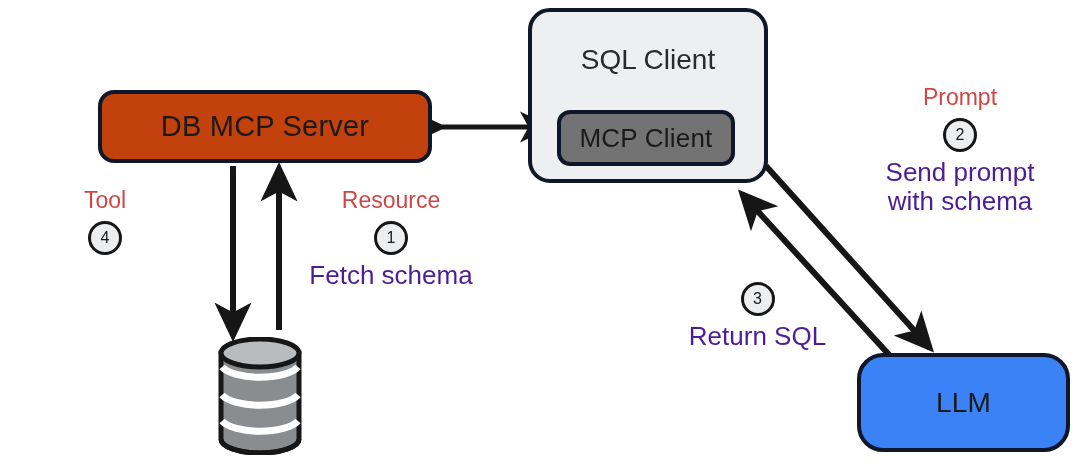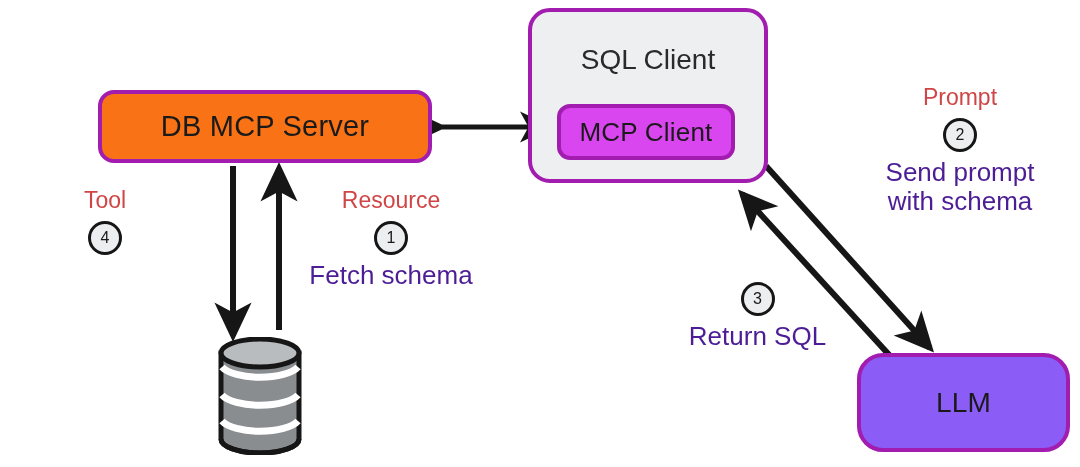--- a/index.html
+++ b/index.html
@@ -22,32 +22,32 @@
     width: 1080px;
     height: 467px;
     pointer-events: none;
   }
   .node {
     position: absolute;
     box-sizing: border-box;
     display: flex;
     align-items: center;
     justify-content: center;
-    border: 4px solid #a21caf;
+    border: 4px solid #0f172a;
   }
   .node-label {
     color: #1a1a1a;
     white-space: nowrap;
     letter-spacing: 0.2px;
   }
 
   
   #db-mcp-server {
     left: 98px; top: 90px; width: 334px; height: 73px;
-    background: #f97316;
+    background: #c2410c;
     border-radius: 16px;
   }
   #db-mcp-server .node-label { font-size: 29px; }
 
   
   #sql-client {
     left: 528px; top: 8px; width: 240px; height: 175px;
     background: #edeff1;
     border-radius: 22px;
     display: block;
@@ -55,31 +55,31 @@
   #sql-client-title {
     position: absolute;
     left: 0; right: 0; top: 32px;
     text-align: center;
     font-size: 28px;
     color: #2a2a2a;
   }
 
   
   #mcp-client {
-    left: 557px; top: 104px; width: 178px; height: 56px;
-    background: #d946ef;
+    left: 557px; top: 110px; width: 178px; height: 56px;
+    background: #737373;
     border-radius: 13px;
     border-width: 4px;
   }
   #mcp-client .node-label { font-size: 26px; }
 
   
   #llm {
     left: 857px; top: 353px; width: 213px; height: 99px;
-    background: #8b5cf6;
+    background: #3b82f6;
     border-radius: 26px;
   }
   #llm .node-label { font-size: 28px; }
 
   
   .annot {
     position: absolute;
     text-align: center;
     line-height: 1.12;
   }

